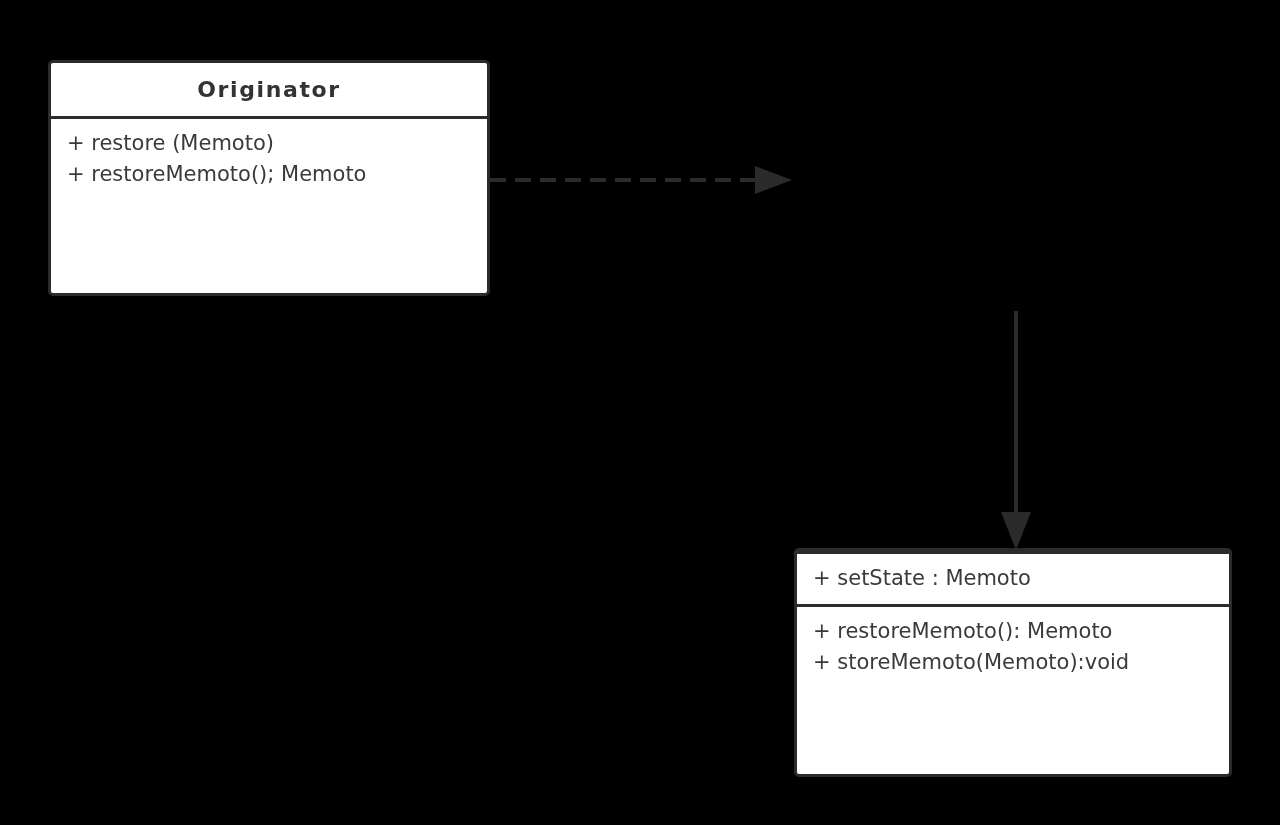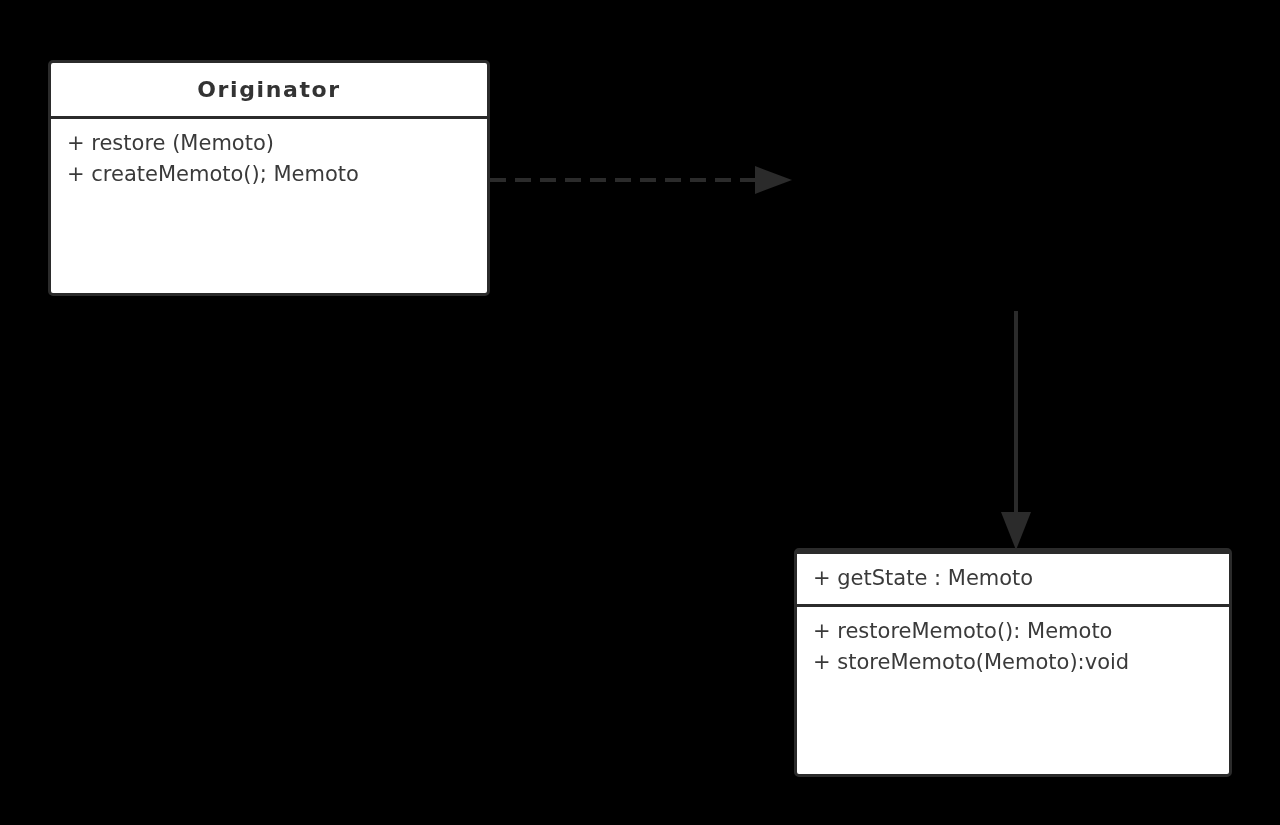--- a/index.html
+++ b/index.html
@@ -86,28 +86,28 @@
 </style>
 </head>
 <body>
 
 <div id="canvas">
 
   <div class="uml-class" id="box-originator">
     <div class="uml-title">Originator</div>
     <div class="uml-compartment grow">
       <div class="uml-row">+ restore (Memoto)</div>
-      <div class="uml-row">+ createMemoto(); Memoto</div>
+      <div class="uml-row">+ restoreMemoto(); Memoto</div>
     </div>
   </div>
 
 
   <div class="uml-class" id="box-caretaker">
     <div class="uml-compartment">
-      <div class="uml-row">+ getState : Memoto</div>
+      <div class="uml-row">+ setState : Memoto</div>
     </div>
     <div class="uml-compartment grow">
       <div class="uml-row">+ restoreMemoto(): Memoto</div>
       <div class="uml-row">+ storeMemoto(Memoto):void</div>
     </div>
   </div>
 
   <svg class="connector" viewBox="0 0 1280 825" xmlns="http://www.w3.org/2000/svg">
 
     <g>

